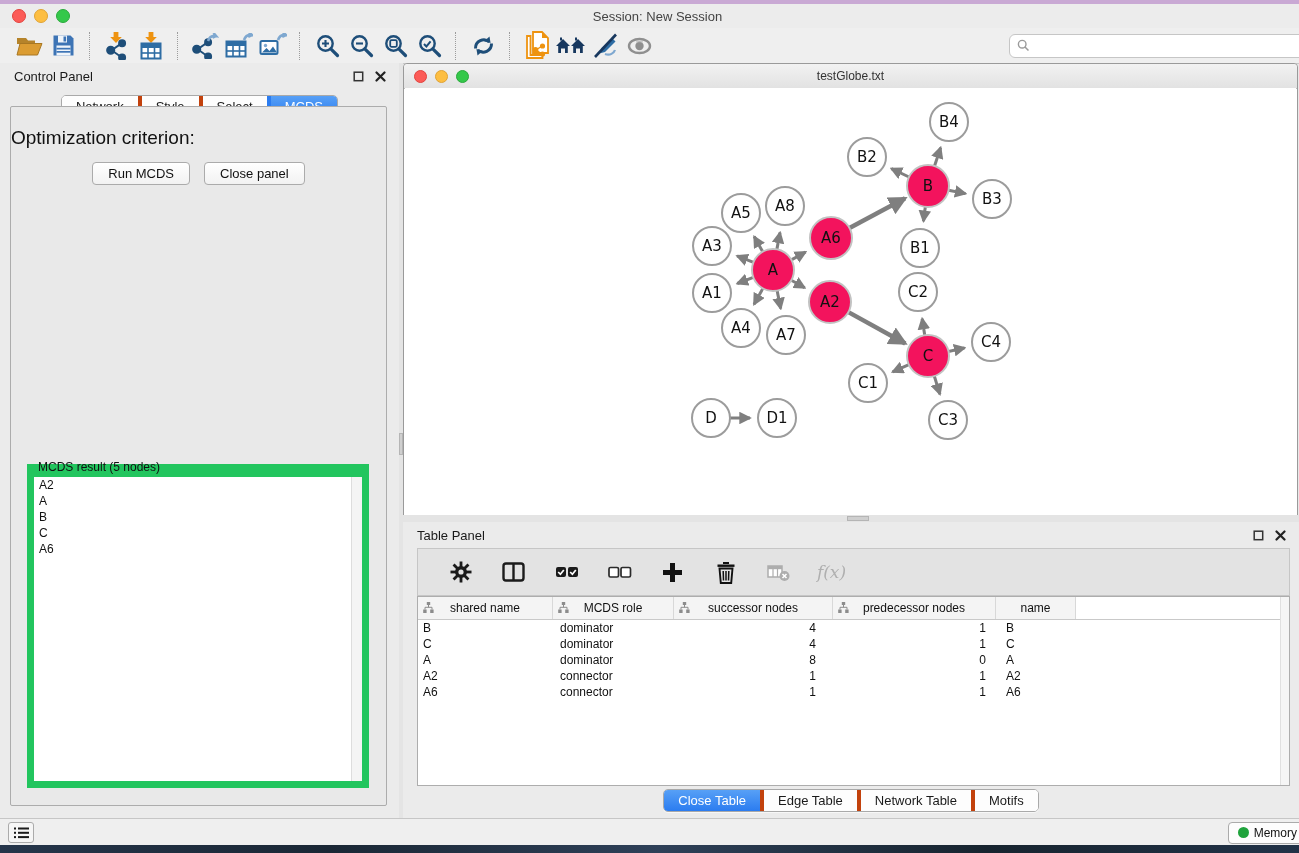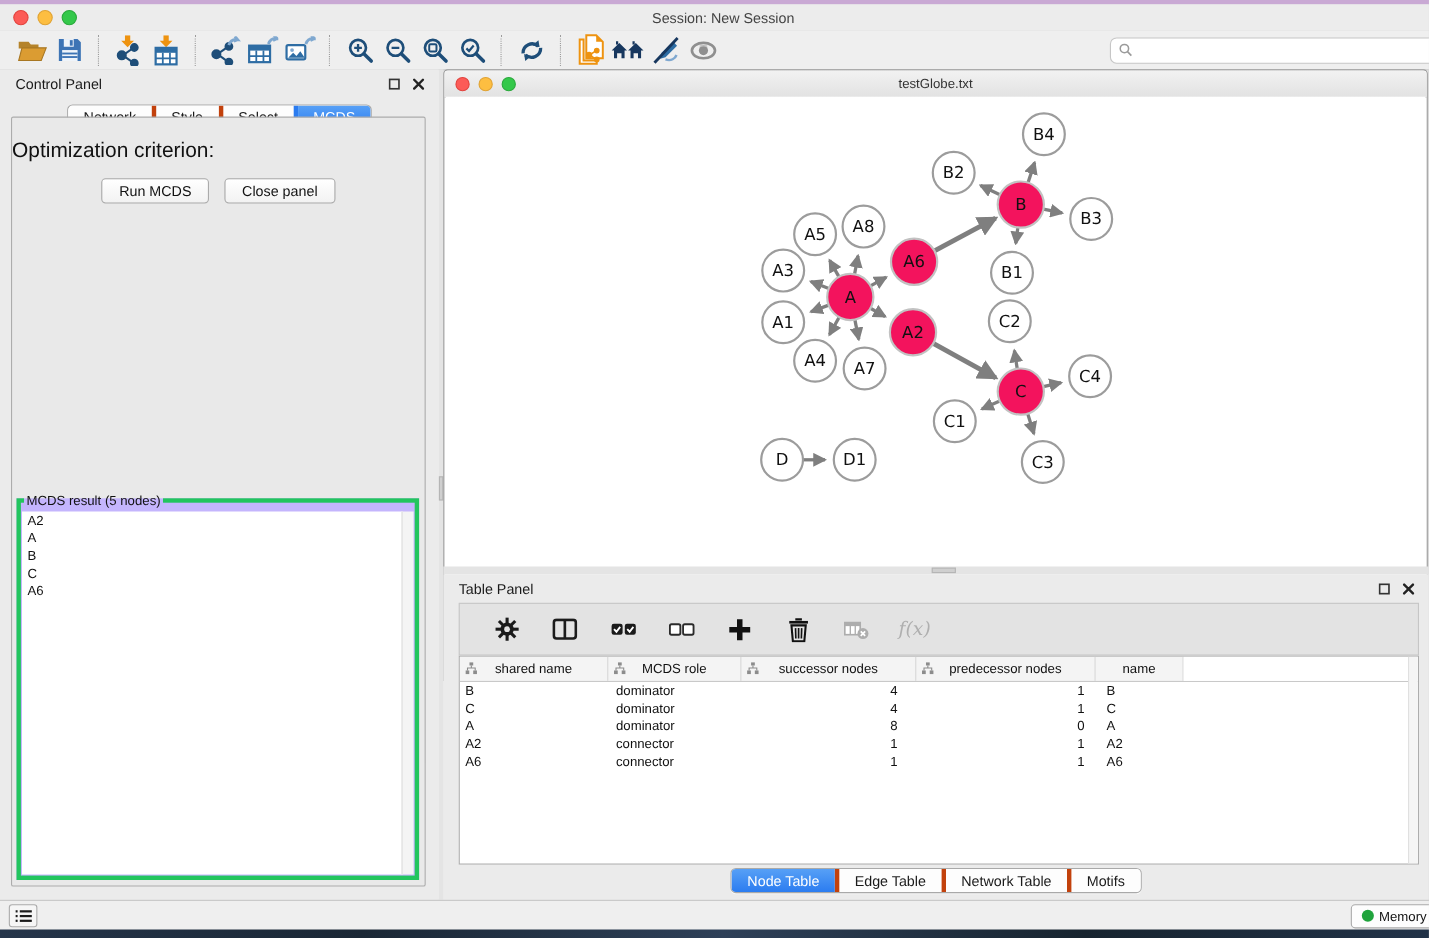--- a/index.html
+++ b/index.html
@@ -46,22 +46,22 @@
            border-radius:2px;background:#E9E9E9;}
   .opt-label{margin-top:20px;text-align:left;font-size:19px;color:#111;}
   .dropdown{margin:9px auto 0;width:313px;height:23px;background:#fff;border:1px solid #B0B0B0;
             border-radius:4px;display:flex;align-items:center;position:relative;}
   .dropdown .dval{font-size:13px;color:#111;margin-left:8px;white-space:nowrap;}
   .dropdown .stepper{position:absolute;right:1px;top:1px;bottom:1px;width:19px;border-radius:0 3px 3px 0;
             background:linear-gradient(#6FB0F8,#2F7DF0);display:flex;align-items:center;justify-content:center;}
   .btn-row{margin-top:13px;display:flex;justify-content:center;gap:14px;}
   .mac-btn{height:21px;padding:0 15px;background:linear-gradient(#FFFFFF,#F2F2F2);border:1px solid #ABABAB;
            border-radius:4px;font-size:13px;color:#111;display:flex;align-items:center;cursor:default;}
-  .result-box{position:absolute;left:4px;right:5px;top:341px;bottom:5px;border:4px solid #22c55e;
-              margin:0;padding:0;background:#c4b5fd;}
+  .result-box{position:absolute;left:4px;right:5px;top:341px;bottom:5px;border:6px solid #22c55e;
+              margin:12px;padding:0;background:#22c55e;}
   .result-box legend{font-size:12px;color:#111;margin-left:3px;padding:0 2px;background:transparent;}
   .result-inner{position:absolute;left:1px;right:11px;top:3px;bottom:1px;background:#fff;overflow:hidden;}
   .result-scroll{position:absolute;right:1px;top:3px;bottom:1px;width:10px;background:#F4F4F4;
                  border-left:1px solid #DDD;}
   .result-item{font-size:12px;color:#111;line-height:16px;padding-left:5px;}
   
   .v-divider{position:absolute;left:399px;top:63px;width:4px;height:755px;background:#E4E4E4;}
   .v-divider .thumb{position:absolute;left:0;top:370px;width:4px;height:22px;background:#CFCFCF;border:1px solid #B5B5B5;box-sizing:border-box;}
   .h-divider{position:absolute;left:403px;top:515px;width:896px;height:7px;background:#E4E4E4;}
   .h-divider .thumb{position:absolute;left:444px;top:1px;width:22px;height:5px;background:#CFCFCF;border:1px solid #B5B5B5;box-sizing:border-box;}
@@ -643,21 +643,21 @@
             <div class="td c2">1</div>
             <div class="td c3">1</div>
             <div class="td c4">A6</div>
             <div class="td"></div>
           </div>
         </div>
       <div class="t-scroll"></div>
     </div>
     <div class="tp-tabs">
       <div class="segmented" id="tp-tabs">
-          <div class="seg-tab sel">Node Table</div>
+          <div class="seg-tab sel">Close Table</div>
           <div class="seg-tab">Edge Table</div>
           <div class="seg-tab">Network Table</div>
           <div class="seg-tab">Motifs</div>
         </div>
     </div>
   </div>
 
   <div class="statusbar">
     <div class="list-btn">
       <svg width="15" height="12" viewBox="0 0 15 12">

